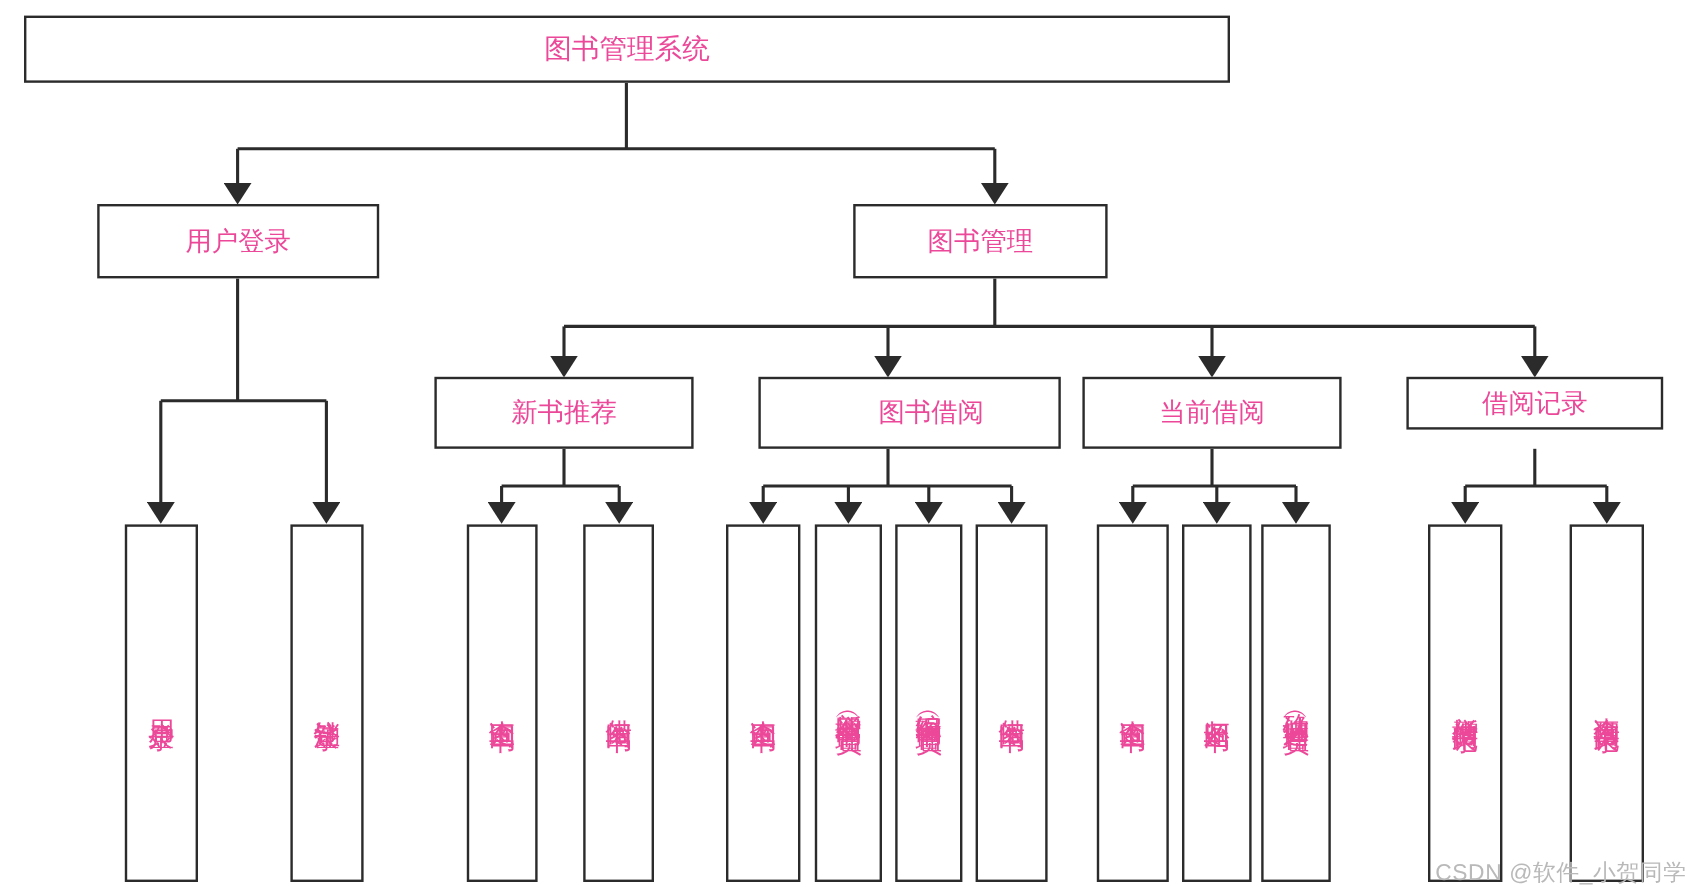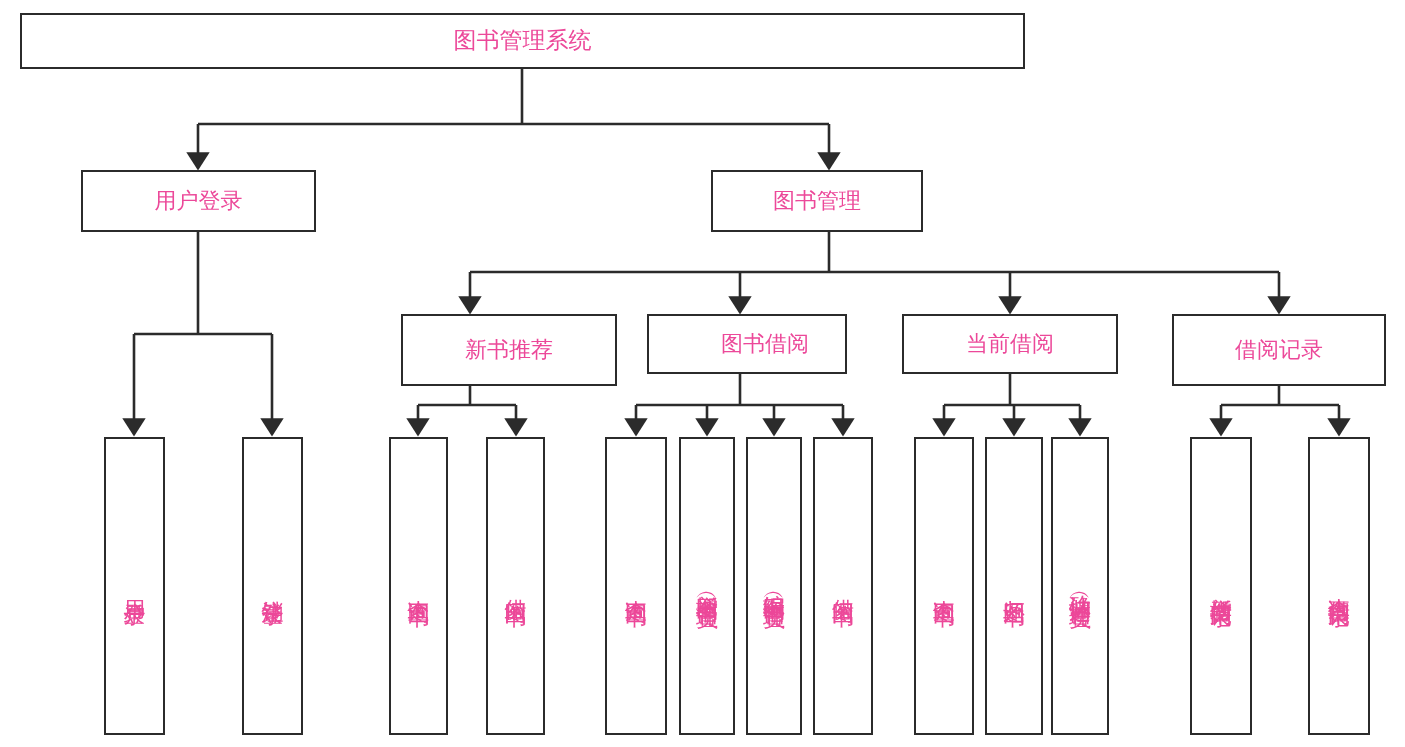--- a/index.html
+++ b/index.html
@@ -126,30 +126,30 @@
 
   <div id="level2-layer">
       <div class="node branch" style="left: 81px; top: 170px; width: 235px; height: 62px;">
         <span class="label">用户登录</span>
       </div>
       <div class="node branch" style="left: 711px; top: 170px; width: 212px; height: 62px;">
         <span class="label">图书管理</span>
       </div>
     </div>
   <div id="level3-layer">
-      <div class="node branch" style="left: 362px; top: 314px; width: 216px; height: 72px; margin-left: 39px;">
+      <div class="node branch" style="left: 362px; top: 314px; width: 216px; height: 60px;">
         <span class="label">新书推荐</span>
       </div>
-      <div class="node branch" style="left: 647px; top: 314px; width: 200px; height: 60px; padding-left: 36px;">
+      <div class="node branch" style="left: 632px; top: 314px; width: 252px; height: 60px; padding-left: 36px;">
         <span class="label">图书借阅</span>
       </div>
       <div class="node branch" style="left: 902px; top: 314px; width: 216px; height: 60px; justify-content: center;">
         <span class="label">当前借阅</span>
       </div>
-      <div class="node branch" style="left: 1172px; top: 314px; width: 214px; height: 72px;">
+      <div class="node branch" style="left: 1172px; top: 314px; width: 214px; height: 44px;">
         <span class="label">借阅记录</span>
       </div>
     </div>
   <div id="leaf-layer">
       <div class="node leaf" style="left: 104px; top: 437px; width: 61px; height: 298px;">
         <span class="label">用户登录</span>
       </div>
       <div class="node leaf" style="left: 242px; top: 437px; width: 61px; height: 298px;">
         <span class="label">注销登录</span>
       </div>
@@ -181,14 +181,15 @@
         <span class="label">确认归还（管理员）</span>
       </div>
       <div class="node leaf" style="left: 1190px; top: 437px; width: 62px; height: 298px;">
         <span class="label">新增借阅记录</span>
       </div>
       <div class="node leaf" style="left: 1308px; top: 437px; width: 62px; height: 298px;">
         <span class="label">查询借阅记录</span>
       </div>
     </div>
 
+  <div class="watermark" style="left: 1196px; top: 714px;">CSDN @软件_小贺同学</div>
 
 </div>
 
 </body></html>

